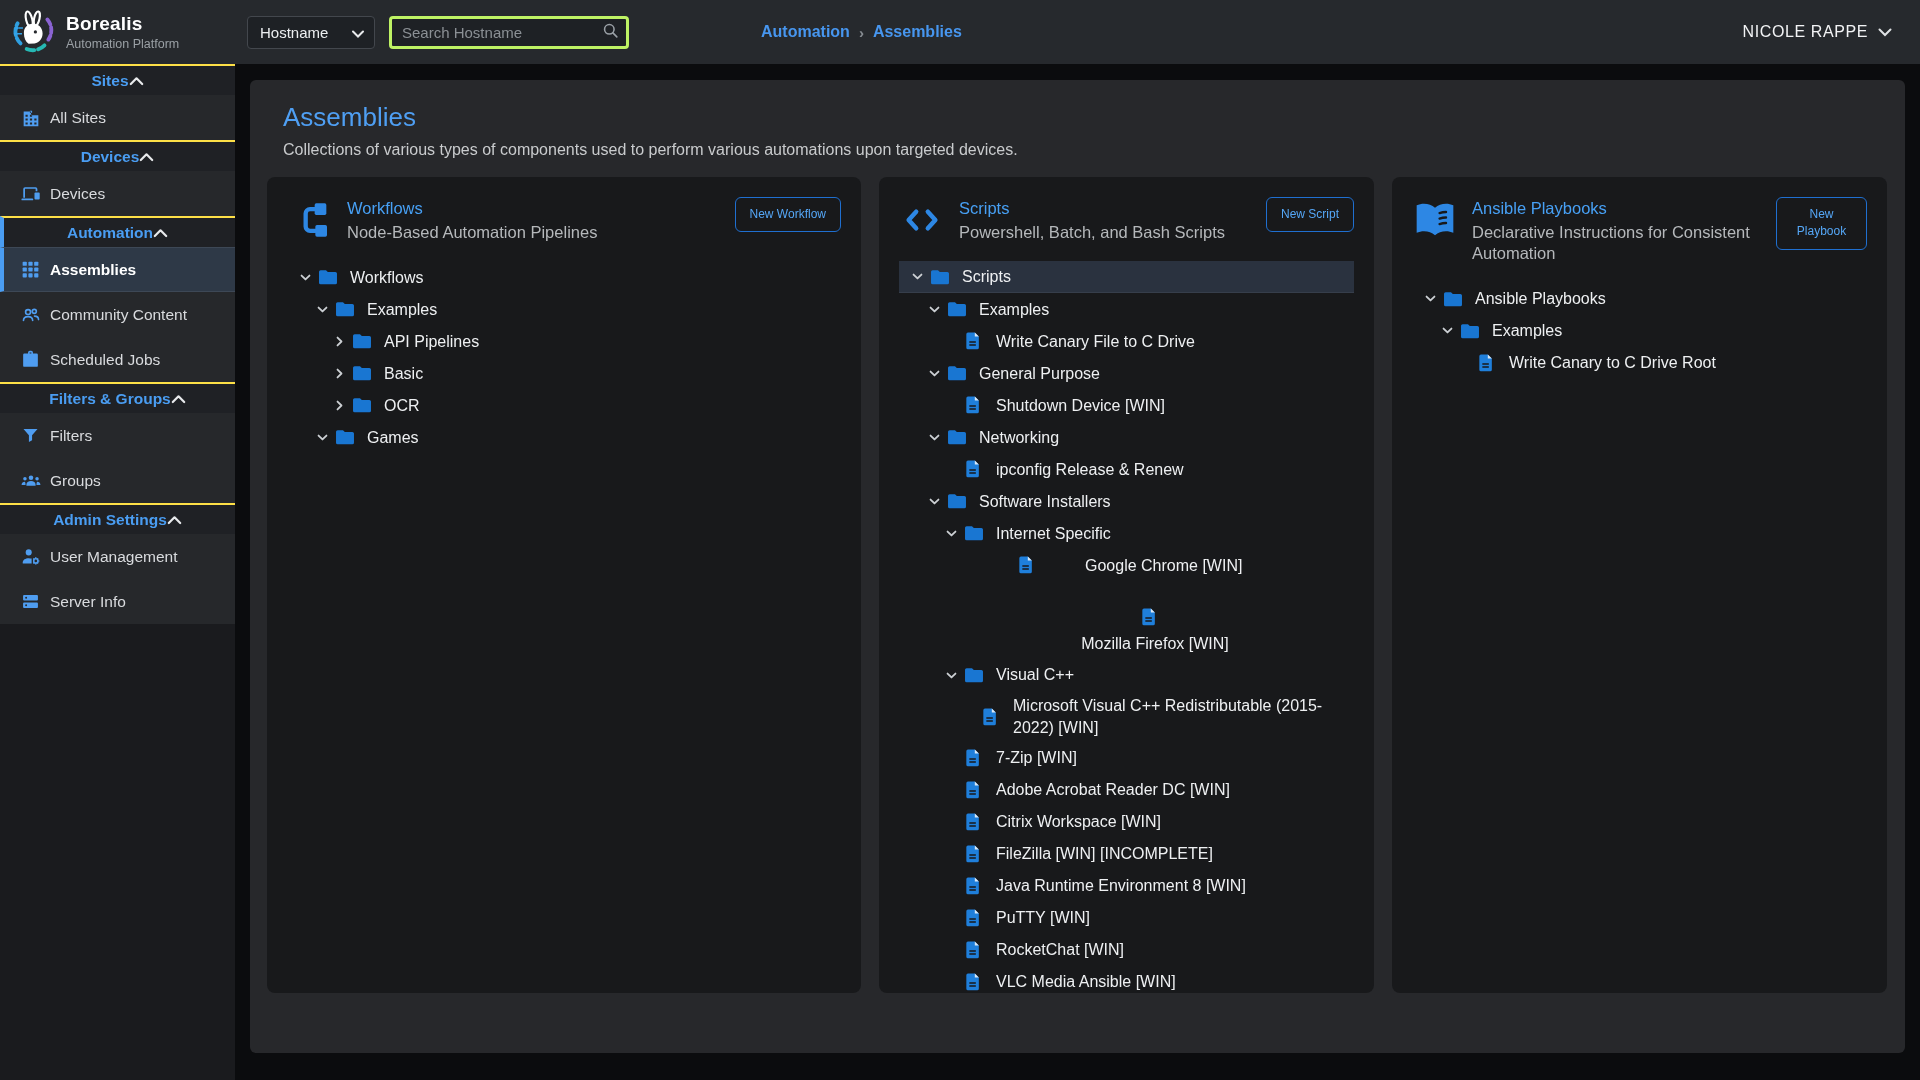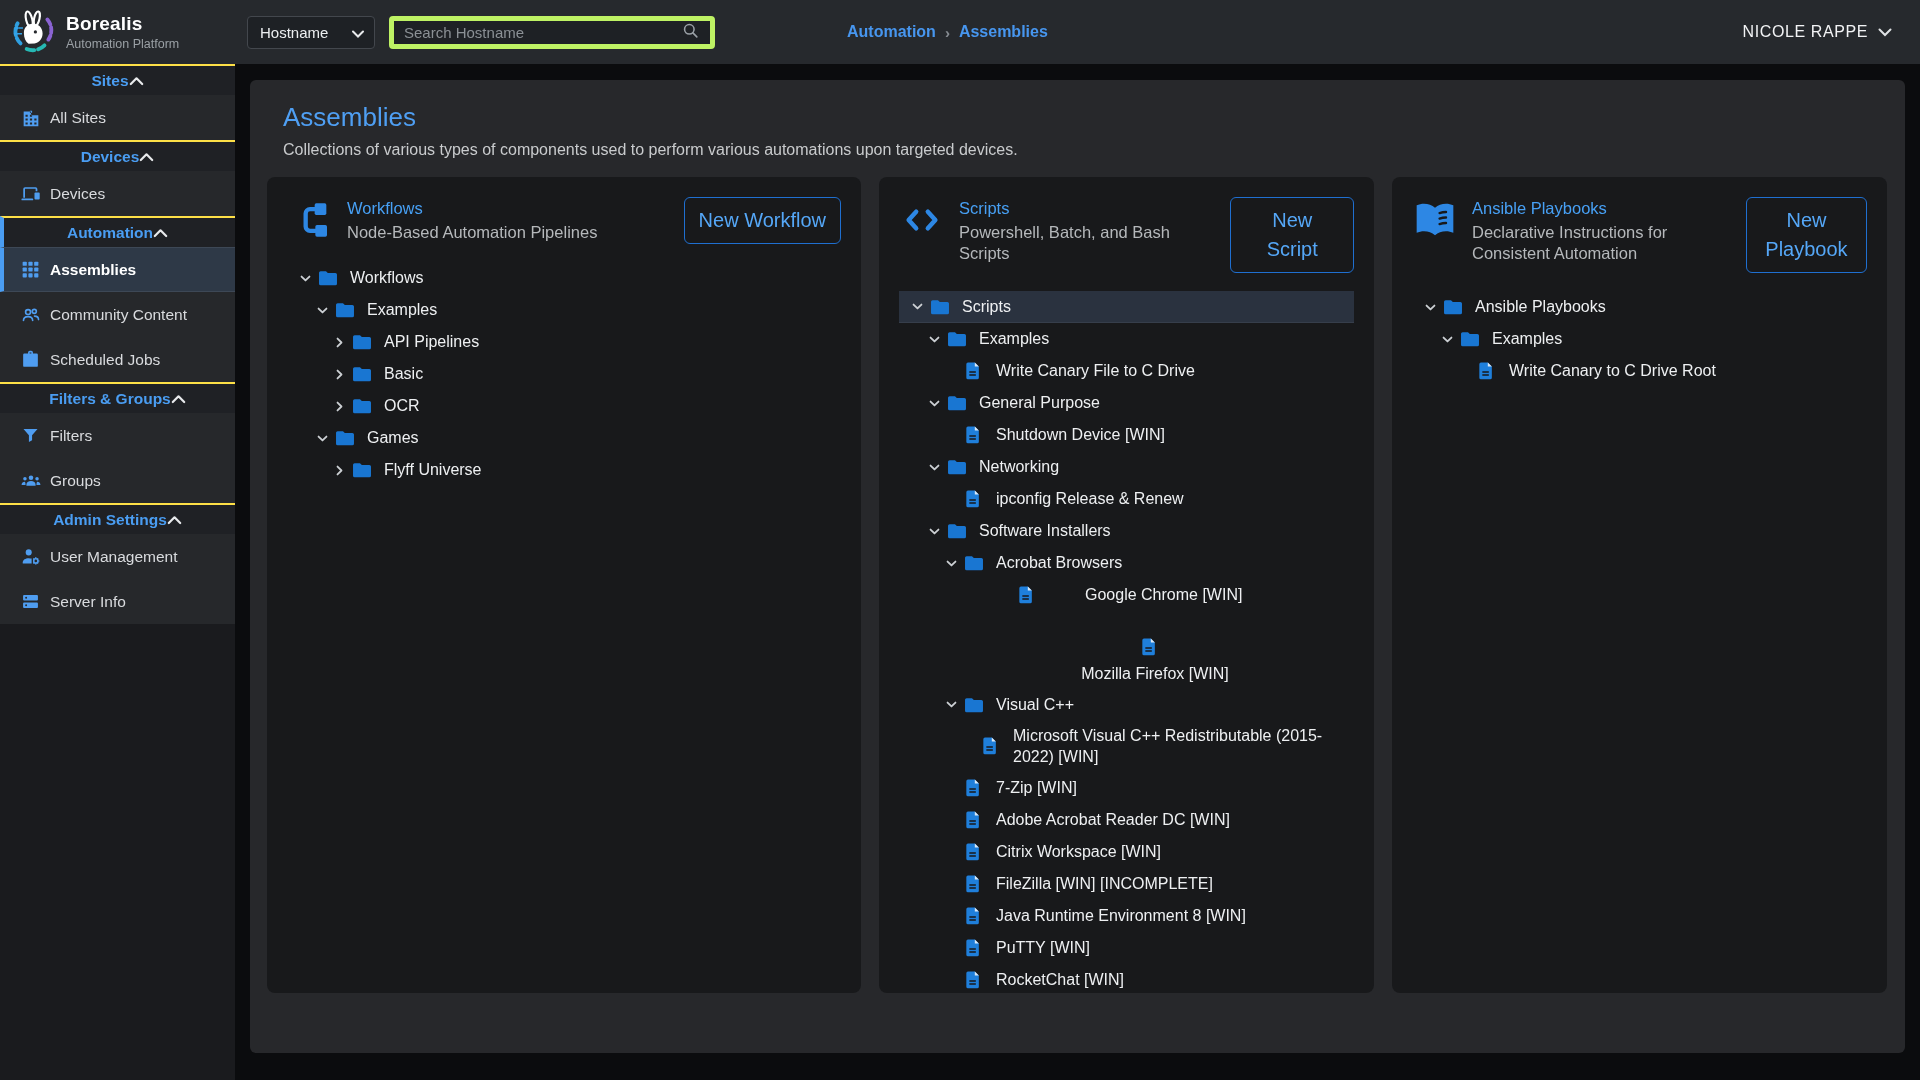--- a/index.html
+++ b/index.html
@@ -11,21 +11,21 @@
   }
   
   .topbar { height:64px; background:#26292d; display:flex; align-items:center; position:relative; }
   .brand { width:235px; flex:0 0 235px; display:flex; align-items:center; gap:10px; padding-left:10px; }
   .brand-text { display:flex; flex-direction:column; }
   .brand-title { font-size:19px; font-weight:bold; color:#ffffff; letter-spacing:.2px; }
   .brand-sub { font-size:12.5px; color:#9aa0a5; margin-top:2px; }
   .host-select { margin-left:12px; width:128px; height:33px; background:#1e2125; border:1px solid #43474d;
     border-radius:4px; display:flex; align-items:center; justify-content:space-between; padding:0 10px 0 12px;
     font-size:15px; color:#eceef0; cursor:pointer; }
-  .search-box { margin-left:14px; width:326px; height:33px; background:#1e2125; border:5px solid #bef264;
+  .search-box { margin-left:14px; width:240px; height:33px; background:#1e2125; border:3px solid #bef264;
     border-radius:4px; display:flex; align-items:center; padding:0 10px; }
   .search-box input { flex:1; background:transparent; border:none; outline:none; color:#d6d9dc; font-size:15px;
     font-family:"Liberation Sans","DejaVu Sans",sans-serif; }
   .search-box input::placeholder { color:#8b9095; }
   .breadcrumb { margin-left:132px; display:flex; align-items:center; gap:9px; font-size:16px; font-weight:bold; }
   .crumb { color:#4796ef; cursor:pointer; }
   .crumb-sep { color:#878c92; font-size:15px; }
   .user-menu { margin-left:auto; margin-right:28px; display:flex; align-items:center; gap:10px; cursor:pointer; }
   .user-name { font-size:16px; color:#f2f3f5; letter-spacing:.6px; }
   
@@ -52,21 +52,21 @@
   .card { background:#18191b; border-radius:8px; padding:20px; overflow:hidden; }
   .card-0 { flex:0 0 594px; }
   .card-1 { flex:0 0 495px; }
   .card-2 { flex:0 0 495px; }
   .card-head { display:flex; align-items:flex-start; gap:14px; }
   .card-icon { width:46px; height:46px; color:#2d87e4; flex:0 0 46px; display:flex; align-items:center; justify-content:center; }
   .card-titles { display:flex; flex-direction:column; gap:4px; padding-top:2px; min-width:0; }
   .card-title { color:#47a0f5; font-size:16.5px; }
   .card-sub { color:#b5b8bb; font-size:16.5px; line-height:1.3; }
   .card-btn { margin-left:auto; flex-shrink:1; background:transparent; border:1px solid #1f6fd0; color:#55a7f7;
-    font-size:20px; font-family:"Liberation Sans","DejaVu Sans",sans-serif; padding:8px 14px; border-radius:6px;
+    font-size:12px; font-family:"Liberation Sans","DejaVu Sans",sans-serif; padding:8px 14px; border-radius:6px;
     cursor:pointer; text-align:center; line-height:1.45; }
   
   .tree { margin-top:18px; }
   .tree-row { display:flex; align-items:center; min-height:32px; cursor:pointer; }
   .tree-row.selected { background:#2a323f; border-bottom:1px solid #363e4b; }
   .tw { width:24px; flex:0 0 24px; display:flex; align-items:center; justify-content:center; color:#ccd0d4; }
   .ticon { width:24px; flex:0 0 24px; display:flex; align-items:center; color:#1976d2; margin-right:9px; }
   .tlabel { font-size:16px; color:#eef0f2; line-height:1.35; padding:4px 0; }
 </style>
 </head>
@@ -385,33 +385,20 @@
                     <path d="M7 9.5l5 5 5-5"></path>
                   </svg>
                 </span>
     <span class="ticon">
                   <svg width="22" height="22" viewBox="0 0 24 24" fill="currentColor">
                     <path d="M9.8 4.5l2 2H20a1.8 1.8 0 0 1 1.8 1.8v9.9A1.8 1.8 0 0 1 20 20H4a1.8 1.8 0 0 1-1.8-1.8V6.3A1.8 1.8 0 0 1 4 4.5h5.8z"></path>
                   </svg>
                 </span>
     <span class="tlabel">Games</span>
   </div>
-              <div class="tree-row" style="padding-left: 40px;">
-    <span class="tw">
-                  <svg width="19" height="19" viewBox="0 0 24 24" fill="none" stroke="#ccd0d4" stroke-width="2.3" stroke-linecap="round" stroke-linejoin="round">
-                    <path d="M9.5 7l5 5-5 5"></path>
-                  </svg>
-                </span>
-    <span class="ticon">
-                  <svg width="22" height="22" viewBox="0 0 24 24" fill="currentColor">
-                    <path d="M9.8 4.5l2 2H20a1.8 1.8 0 0 1 1.8 1.8v9.9A1.8 1.8 0 0 1 20 20H4a1.8 1.8 0 0 1-1.8-1.8V6.3A1.8 1.8 0 0 1 4 4.5h5.8z"></path>
-                  </svg>
-                </span>
-    <span class="tlabel">Flyff Universe</span>
-  </div>
             </div>
   </div>
           <div class="card card-1">
     <div class="card-head">
       <span class="card-icon">
                 <svg width="44" height="40" viewBox="0 0 24 24" fill="none" stroke="currentColor" stroke-width="2.7" stroke-linecap="round" stroke-linejoin="round">
                   <path d="M8.5 7 4 12l4.5 5"></path>
                   <path d="M15.5 7 20 12l-4.5 5"></path>
                 </svg>
               </span>
@@ -524,21 +511,21 @@
     <span class="tw">
                   <svg width="19" height="19" viewBox="0 0 24 24" fill="none" stroke="#ccd0d4" stroke-width="2.3" stroke-linecap="round" stroke-linejoin="round">
                     <path d="M7 9.5l5 5 5-5"></path>
                   </svg>
                 </span>
     <span class="ticon">
                   <svg width="22" height="22" viewBox="0 0 24 24" fill="currentColor">
                     <path d="M9.8 4.5l2 2H20a1.8 1.8 0 0 1 1.8 1.8v9.9A1.8 1.8 0 0 1 20 20H4a1.8 1.8 0 0 1-1.8-1.8V6.3A1.8 1.8 0 0 1 4 4.5h5.8z"></path>
                   </svg>
                 </span>
-    <span class="tlabel">Acrobat Browsers</span>
+    <span class="tlabel">Internet Specific</span>
   </div>
               <div class="tree-row" style="padding-left: 57px; gap: 36px;">
     <span class="tw"></span>
     <span class="ticon">
                   <svg width="20" height="22" viewBox="0 0 24 24">
                     <path fill="#1f7fdb" d="M6 1.8h8.2L19 6.6V20a2 2 0 0 1-2 2H6a2 2 0 0 1-2-2V3.8a2 2 0 0 1 2-2z"></path>
                     <path fill="#ddeaf6" d="M14.2 1.8v4.8H19z"></path>
                     <path d="M7.6 13.2h7.8M7.6 16.8h7.8" stroke="#18191b" stroke-width="1.7"></path>
                   </svg>
                 </span>

